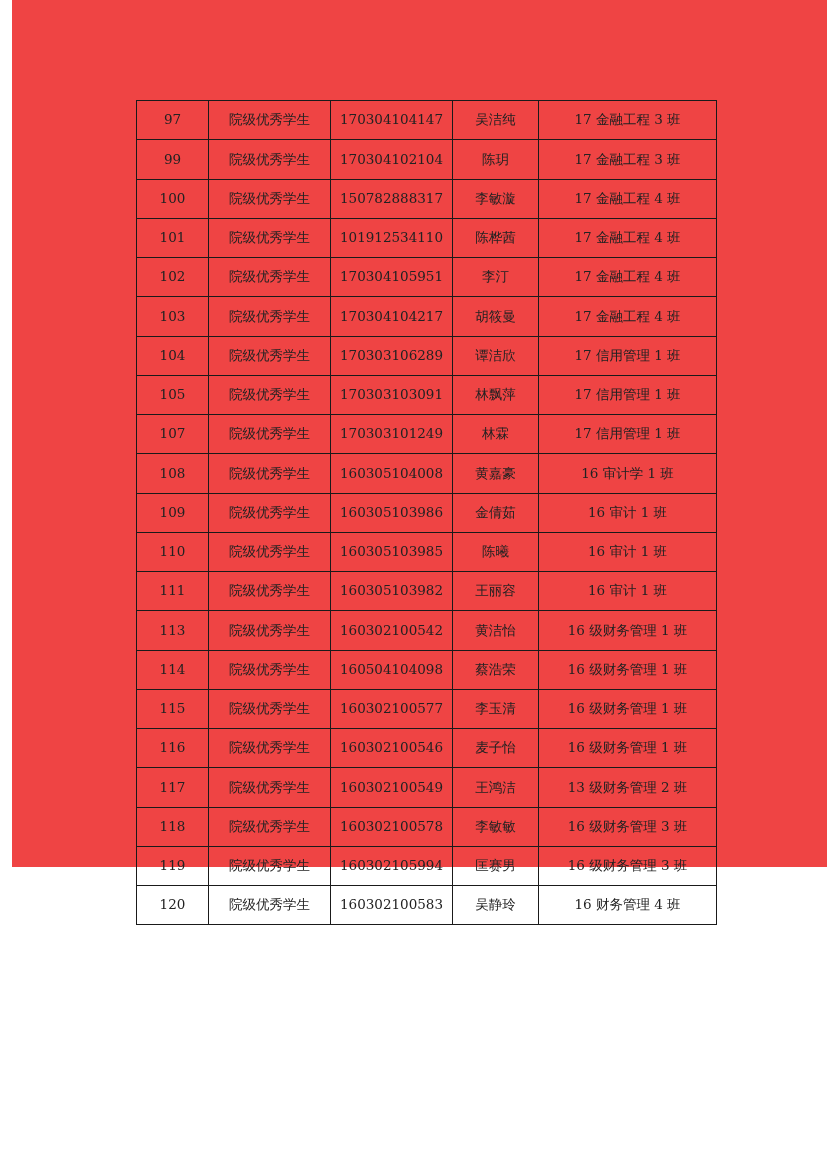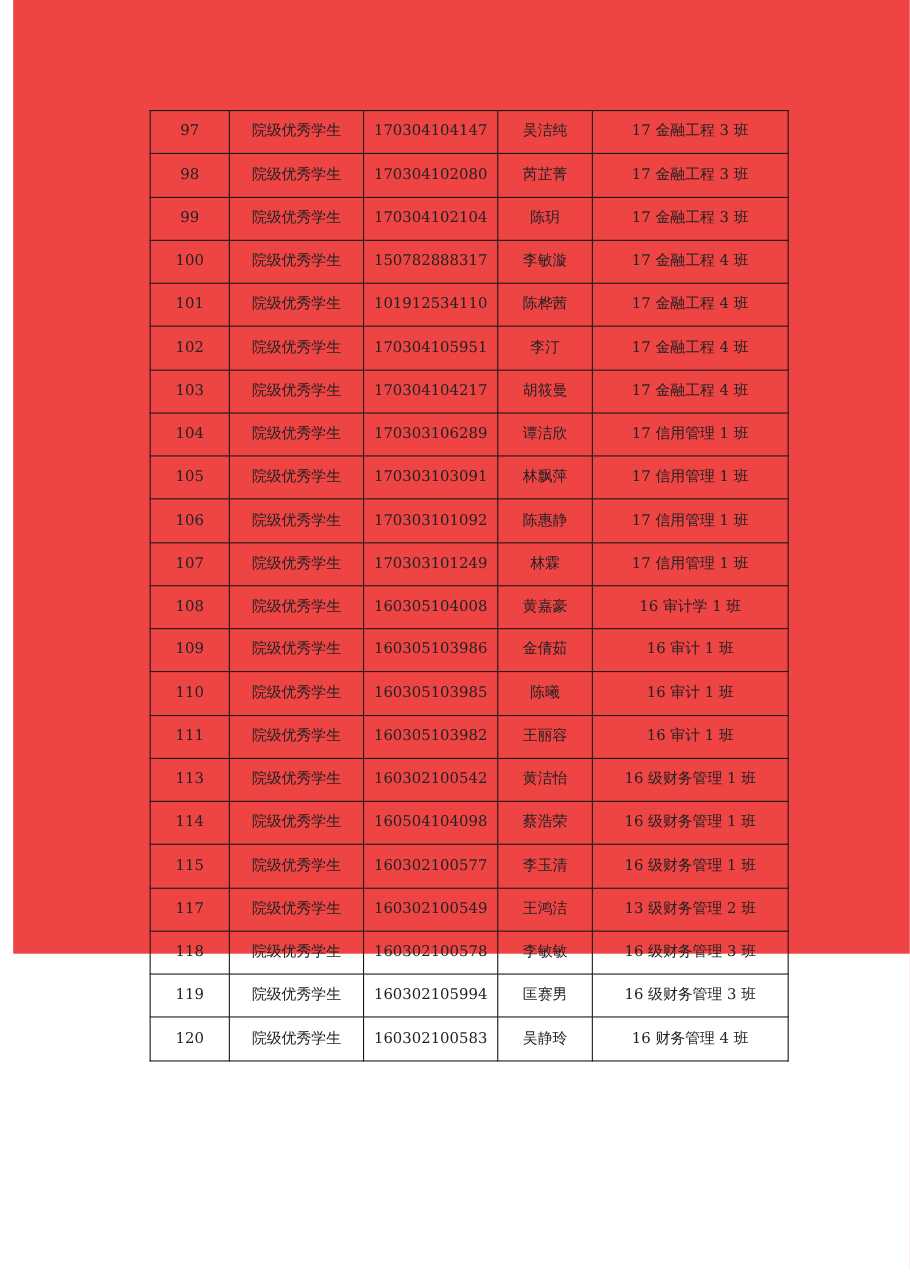--- a/index.html
+++ b/index.html
@@ -62,27 +62,20 @@
     </colgroup>
     <tbody id="roster-body">
     <tr>
           <td>97</td>
           <td>院级优秀学生</td>
           <td>170304104147</td>
           <td>吴洁纯</td>
           <td>17 金融工程 3 班</td>
         </tr>
         <tr>
-          <td>98</td>
-          <td>院级优秀学生</td>
-          <td>170304102080</td>
-          <td>芮芷菁</td>
-          <td>17 金融工程 3 班</td>
-        </tr>
-        <tr>
           <td>99</td>
           <td>院级优秀学生</td>
           <td>170304102104</td>
           <td>陈玥</td>
           <td>17 金融工程 3 班</td>
         </tr>
         <tr>
           <td>100</td>
           <td>院级优秀学生</td>
           <td>150782888317</td>
@@ -118,27 +111,20 @@
           <td>17 信用管理 1 班</td>
         </tr>
         <tr>
           <td>105</td>
           <td>院级优秀学生</td>
           <td>170303103091</td>
           <td>林飘萍</td>
           <td>17 信用管理 1 班</td>
         </tr>
         <tr>
-          <td>106</td>
-          <td>院级优秀学生</td>
-          <td>170303101092</td>
-          <td>陈惠静</td>
-          <td>17 信用管理 1 班</td>
-        </tr>
-        <tr>
           <td>107</td>
           <td>院级优秀学生</td>
           <td>170303101249</td>
           <td>林霖</td>
           <td>17 信用管理 1 班</td>
         </tr>
         <tr>
           <td>108</td>
           <td>院级优秀学生</td>
           <td>160305104008</td>
@@ -178,20 +164,27 @@
           <td>院级优秀学生</td>
           <td>160504104098</td>
           <td>蔡浩荣</td>
           <td>16 级财务管理 1 班</td>
         </tr>
         <tr>
           <td>115</td>
           <td>院级优秀学生</td>
           <td>160302100577</td>
           <td>李玉清</td>
+          <td>16 级财务管理 1 班</td>
+        </tr>
+        <tr>
+          <td>116</td>
+          <td>院级优秀学生</td>
+          <td>160302100546</td>
+          <td>麦子怡</td>
           <td>16 级财务管理 1 班</td>
         </tr>
         <tr>
           <td>117</td>
           <td>院级优秀学生</td>
           <td>160302100549</td>
           <td>王鸿洁</td>
           <td>13 级财务管理 2 班</td>
         </tr>
         <tr>

